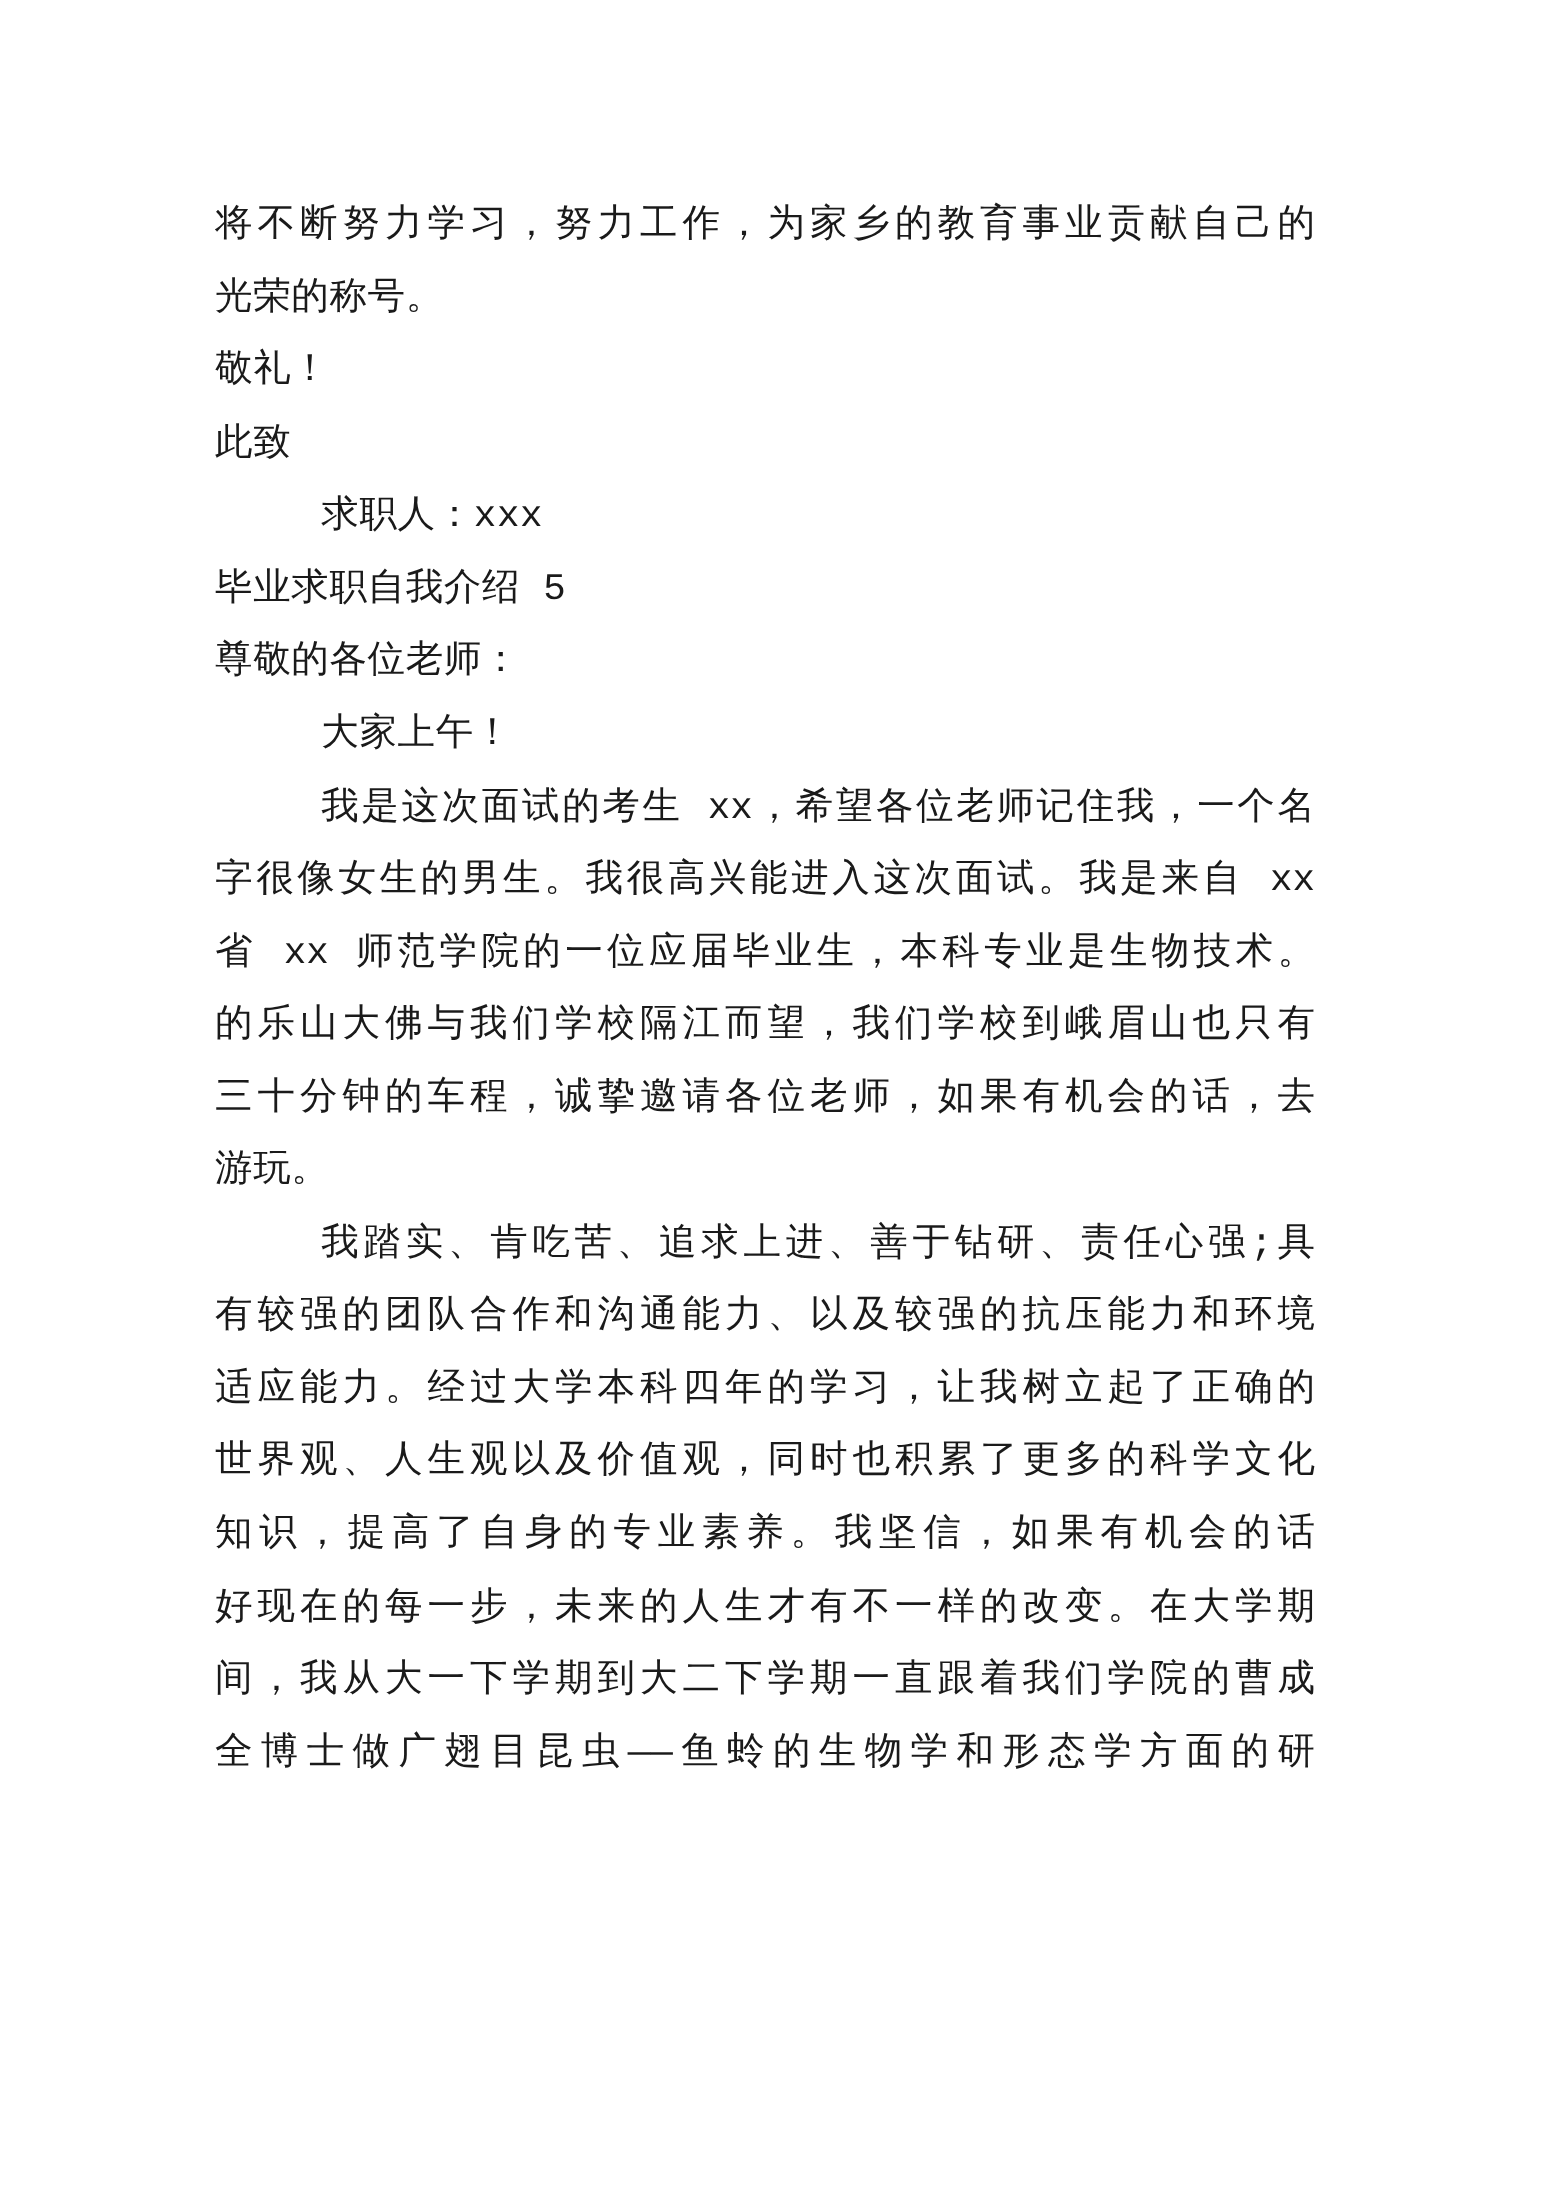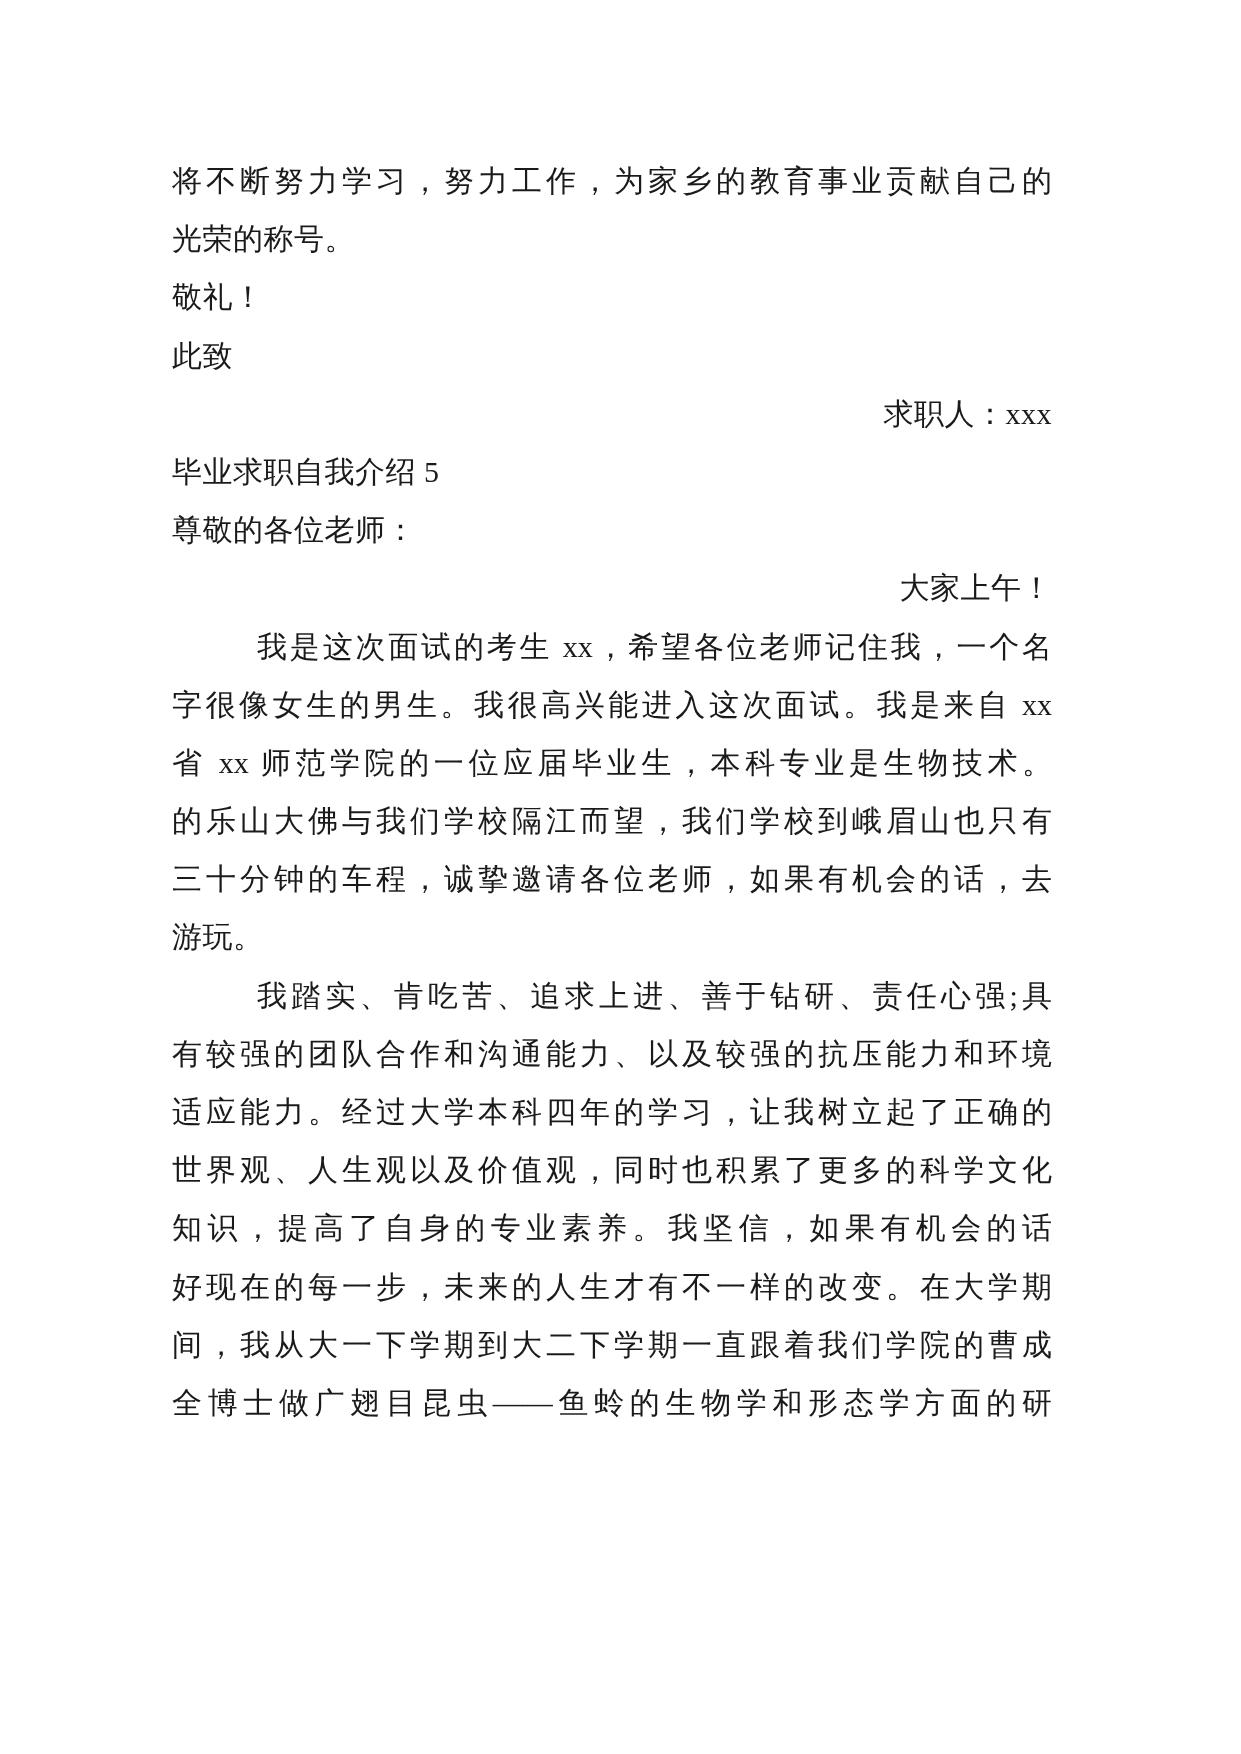--- a/index.html
+++ b/index.html
@@ -29,30 +29,30 @@
     width: 880px;
     color: #1a1a1a;
   }
   .line {
     height: 58.2px;
     line-height: 58.2px;
     font-size: 30px;
     white-space: pre;
     text-align: left;
     letter-spacing: 0.5px;
+    font-family: Liberation Mono, monospace;
   }
   .line.justify {
     white-space: normal;
     text-align: justify;
     text-align-last: justify;
     letter-spacing: 0;
   }
   .line.indent {
     padding-left: 85px;
-    text-align: right;
   }
 </style>
 </head>
 <body style="background: rgb(255, 255, 255);">
 
 <div class="page">
   <div class="text-block" id="text-block" style="color: rgb(26, 26, 26);">
       <div class="line justify">将不断努力学习，努力工作，为家乡的教育事业贡献自己的</div>
       <div class="line">光荣的称号。</div>
       <div class="line">敬礼！</div>

